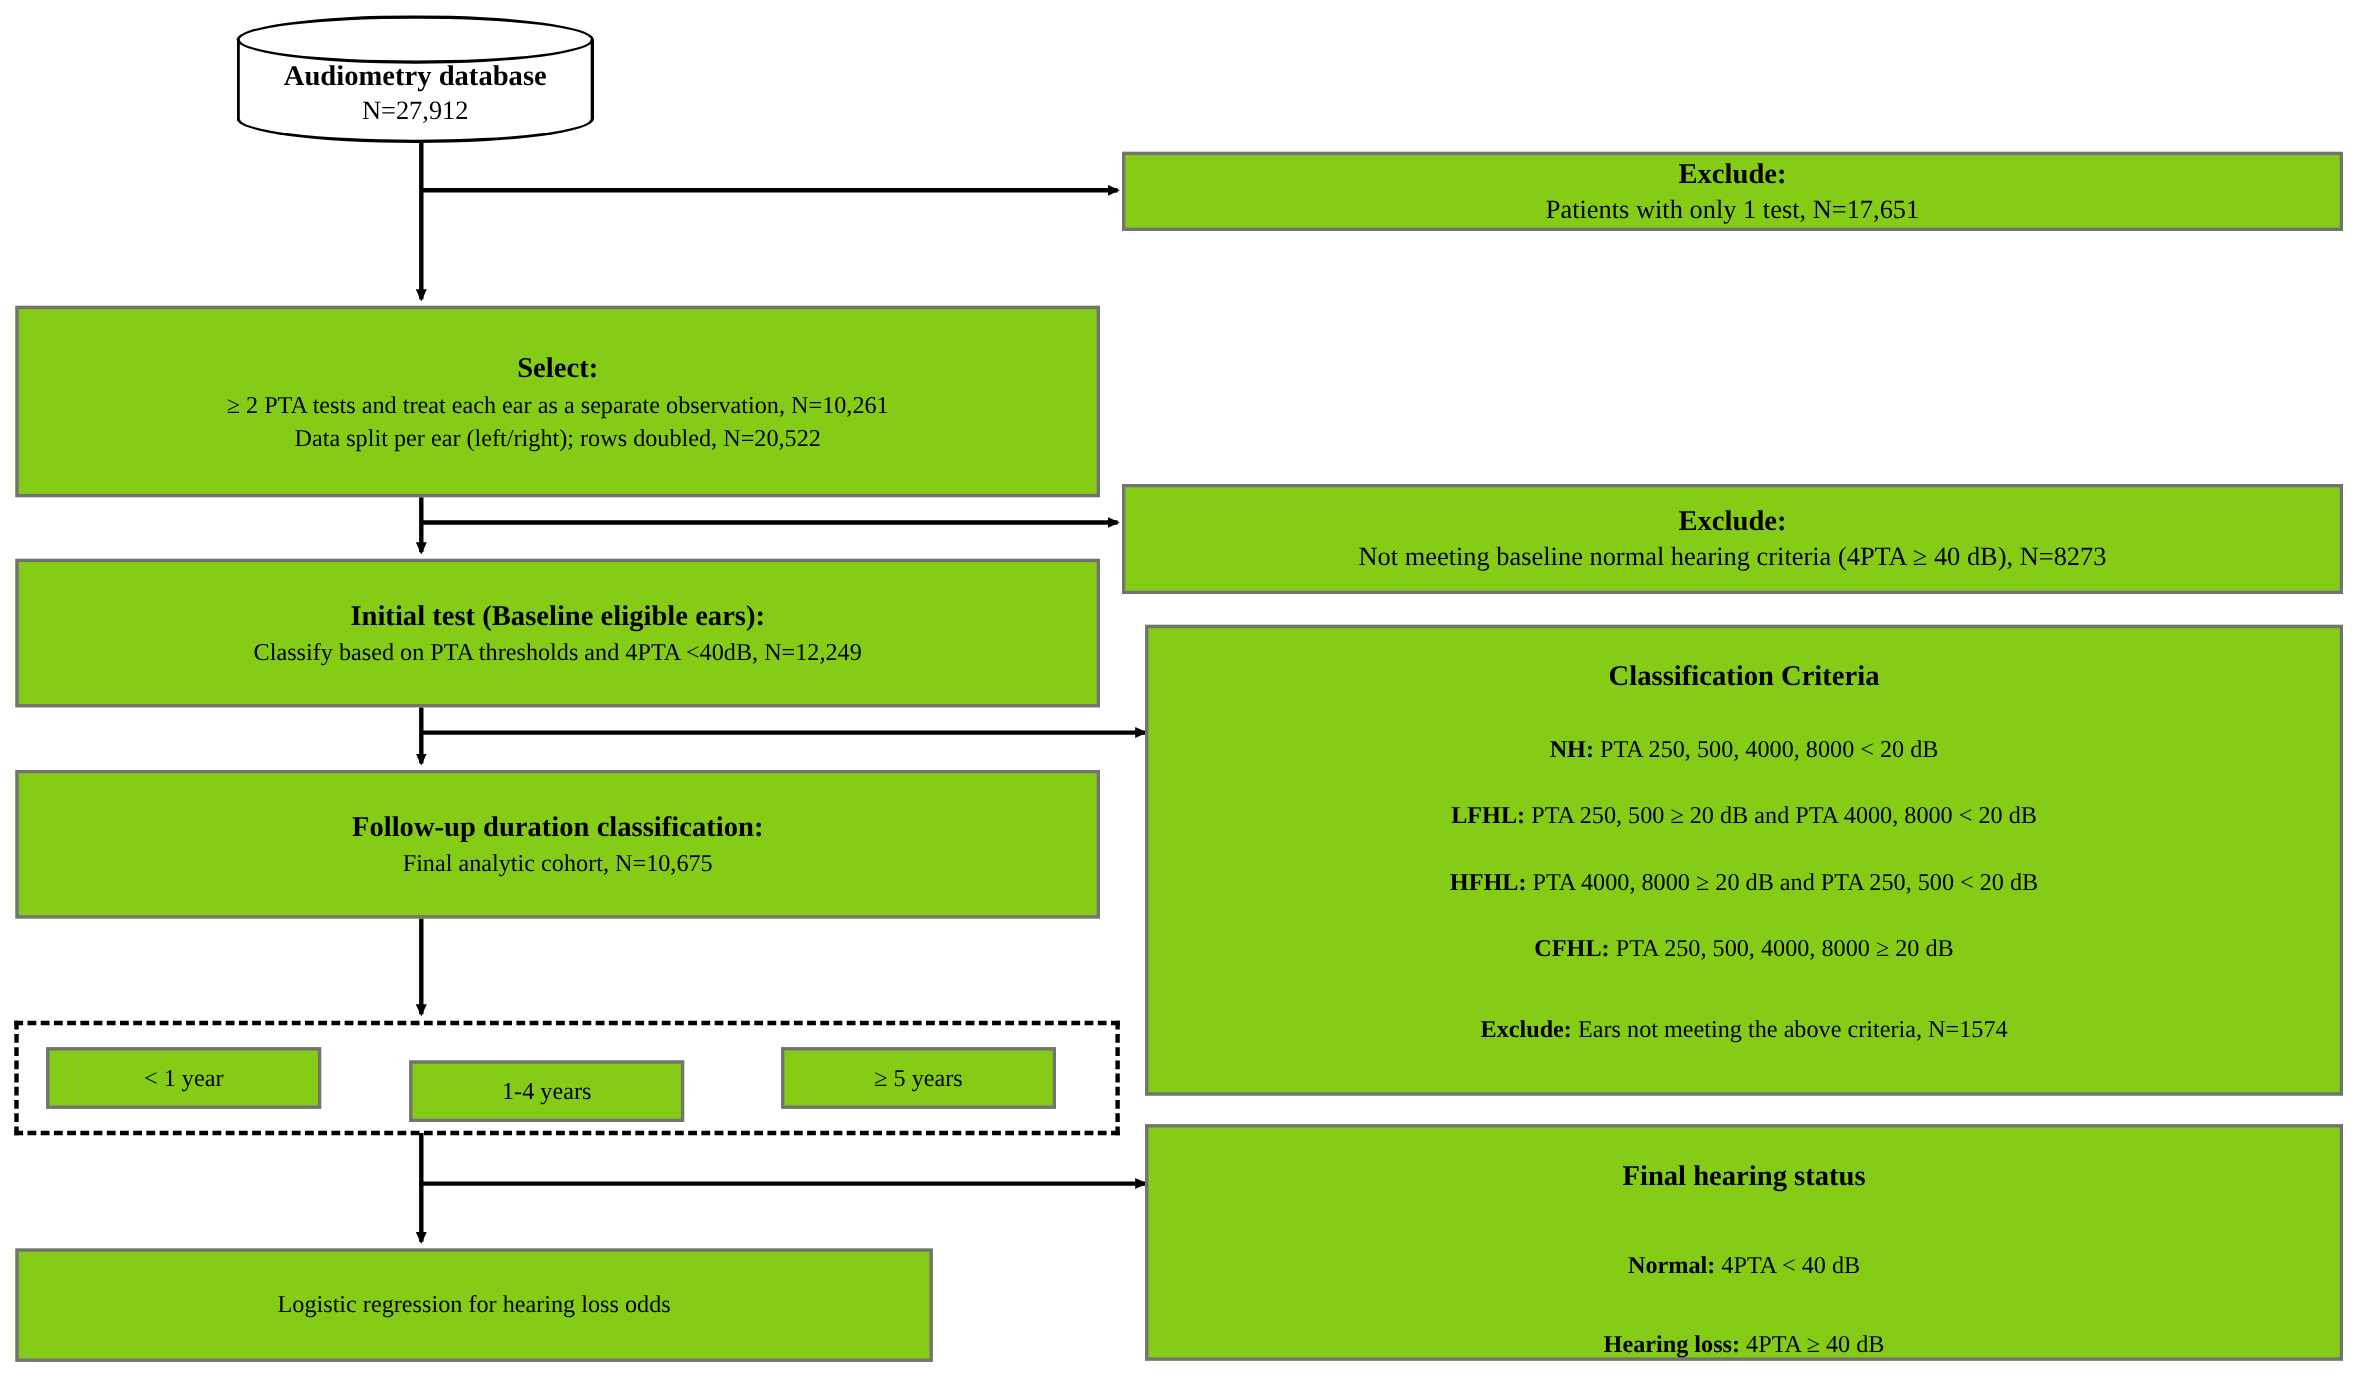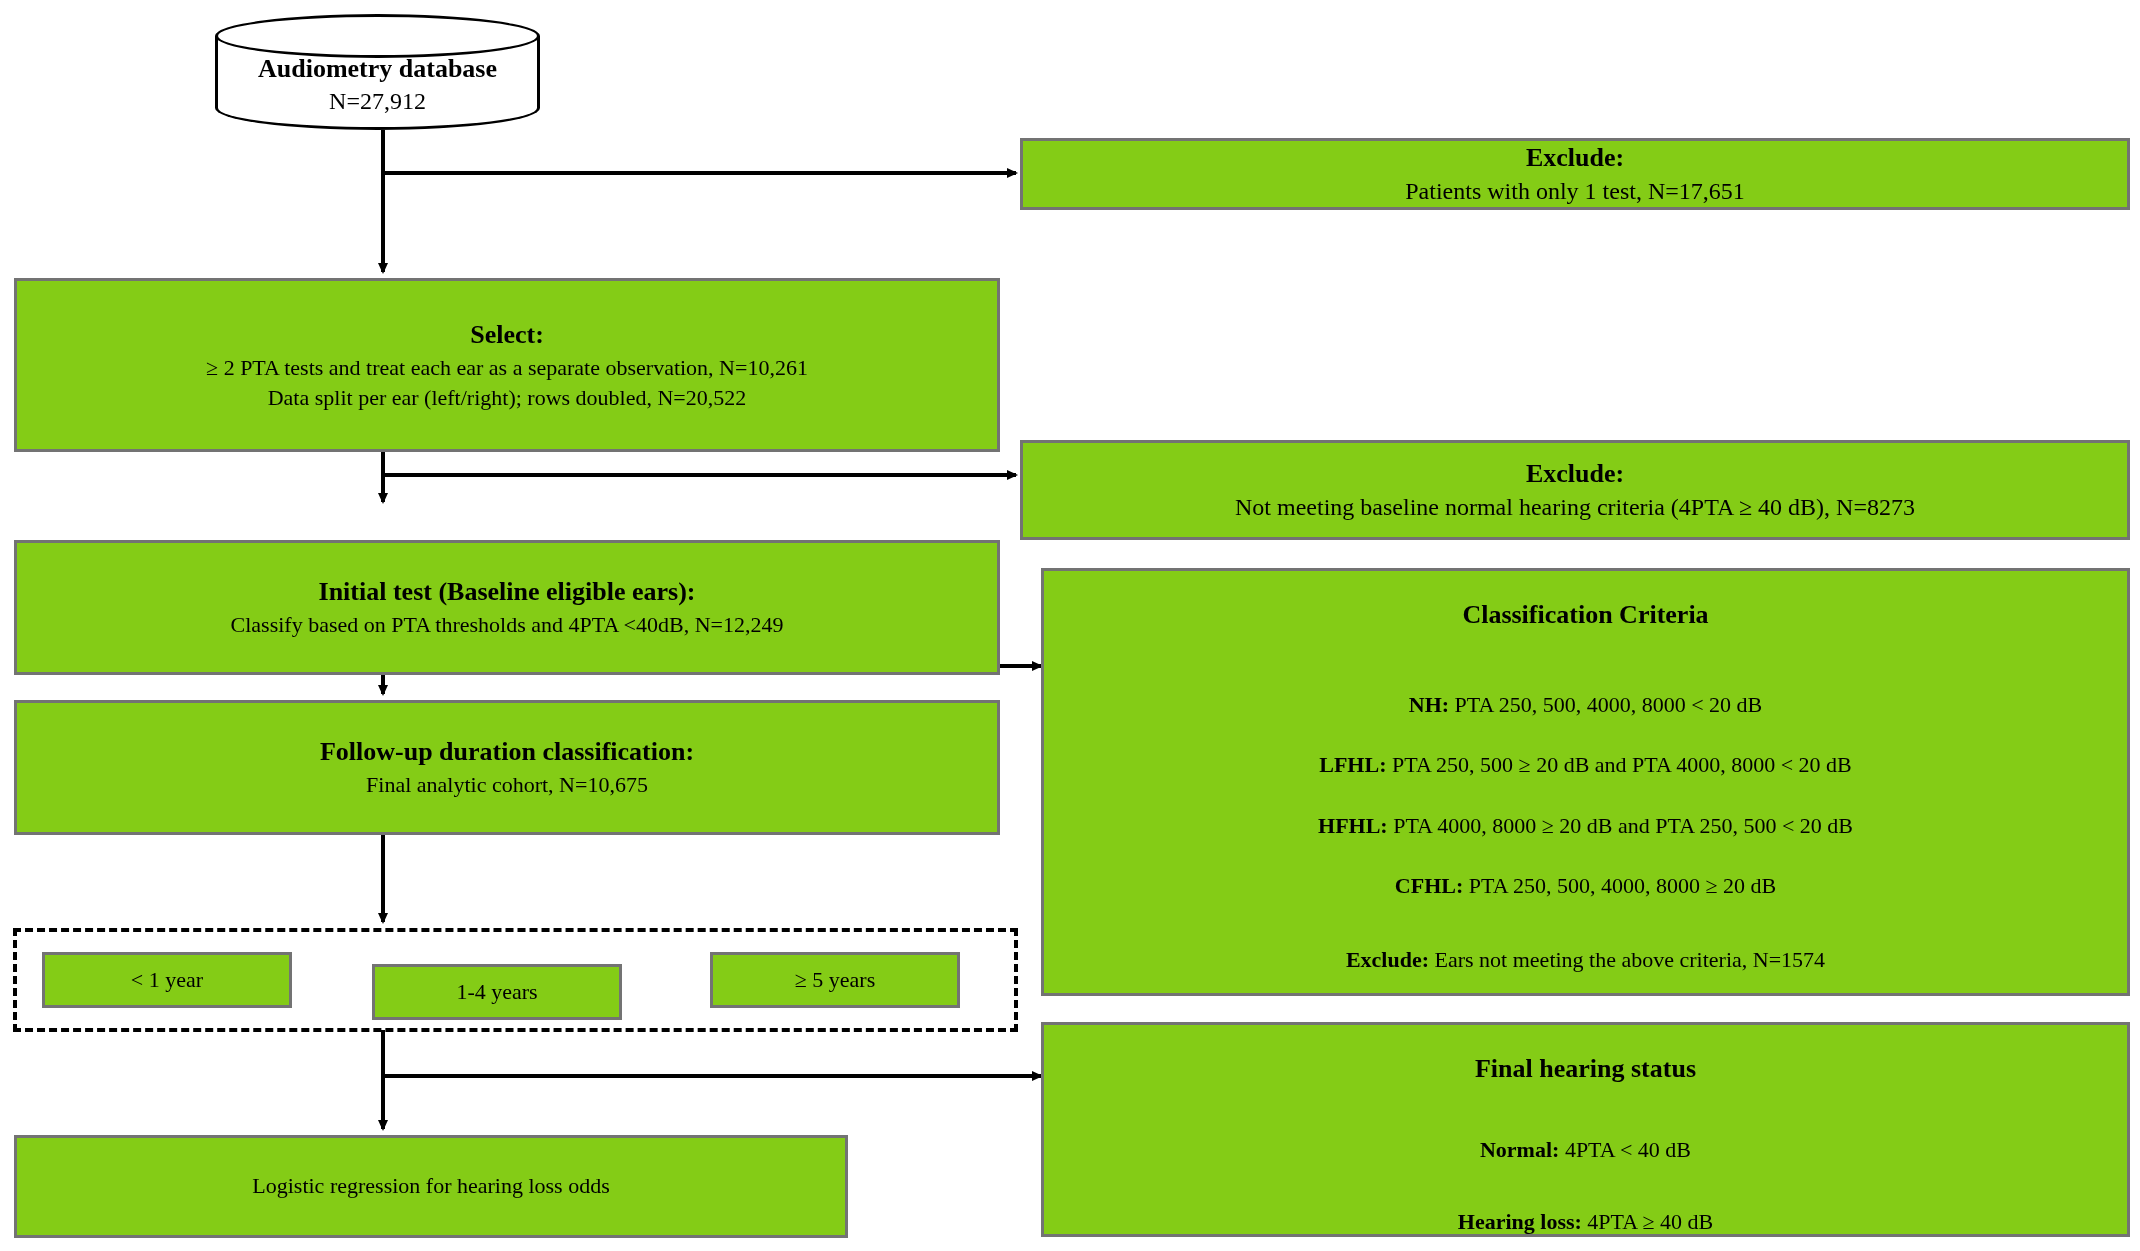--- a/index.html
+++ b/index.html
@@ -81,29 +81,29 @@
     <div class="line ttl f26">Select:</div>
     <div class="line f25">≥ 2 PTA tests and treat each ear as a separate observation, N=10,261</div>
     <div class="line f25">Data split per ear (left/right); rows doubled, N=20,522</div>
   </div>
 
   <div class="node" style="left:1020px;top:440px;width:1110px;height:100px;">
     <div class="line ttl f26">Exclude:</div>
     <div class="line f24">Not meeting baseline normal hearing criteria (4PTA ≥ 40 dB), N=8273</div>
   </div>
 
-  <div class="node" style="left:14px;top:508px;width:986px;height:135px;margin-top:32px;">
+  <div class="node" style="left:14px;top:508px;width:986px;height:135px;">
     <div class="line ttl f26">Initial test (Baseline eligible ears):</div>
     <div class="line f25">Classify based on PTA thresholds and 4PTA &lt;40dB, N=12,249</div>
   </div>
 
   <div class="node" style="left:1041px;top:568px;width:1089px;height:428px;justify-content:flex-start;padding-top:26px;">
     <div class="line ttl f26">Classification Criteria</div>
     <div class="gap"></div>
-    <div class="line f25" style="margin-top:40px;text-align:center;">
+    <div class="line f25" style="margin-top:16px;text-align:center;">
       <b>NH:</b><span> PTA 250, 500, 4000, 8000 &lt; 20 dB</span>
     </div>
     <div class="line f25" style="margin-top:30px;">
       <b>LFHL:</b><span> PTA 250, 500 ≥ 20 dB and PTA 4000, 8000 &lt; 20 dB</span>
     </div>
     <div class="line f25" style="margin-top:30px;">
       <b>HFHL:</b><span> PTA 4000, 8000 ≥ 20 dB and PTA 250, 500 &lt; 20 dB</span>
     </div>
     <div class="line f25" style="margin-top:30px;">
       <b>CFHL:</b><span> PTA 250, 500, 4000, 8000 ≥ 20 dB</span>

